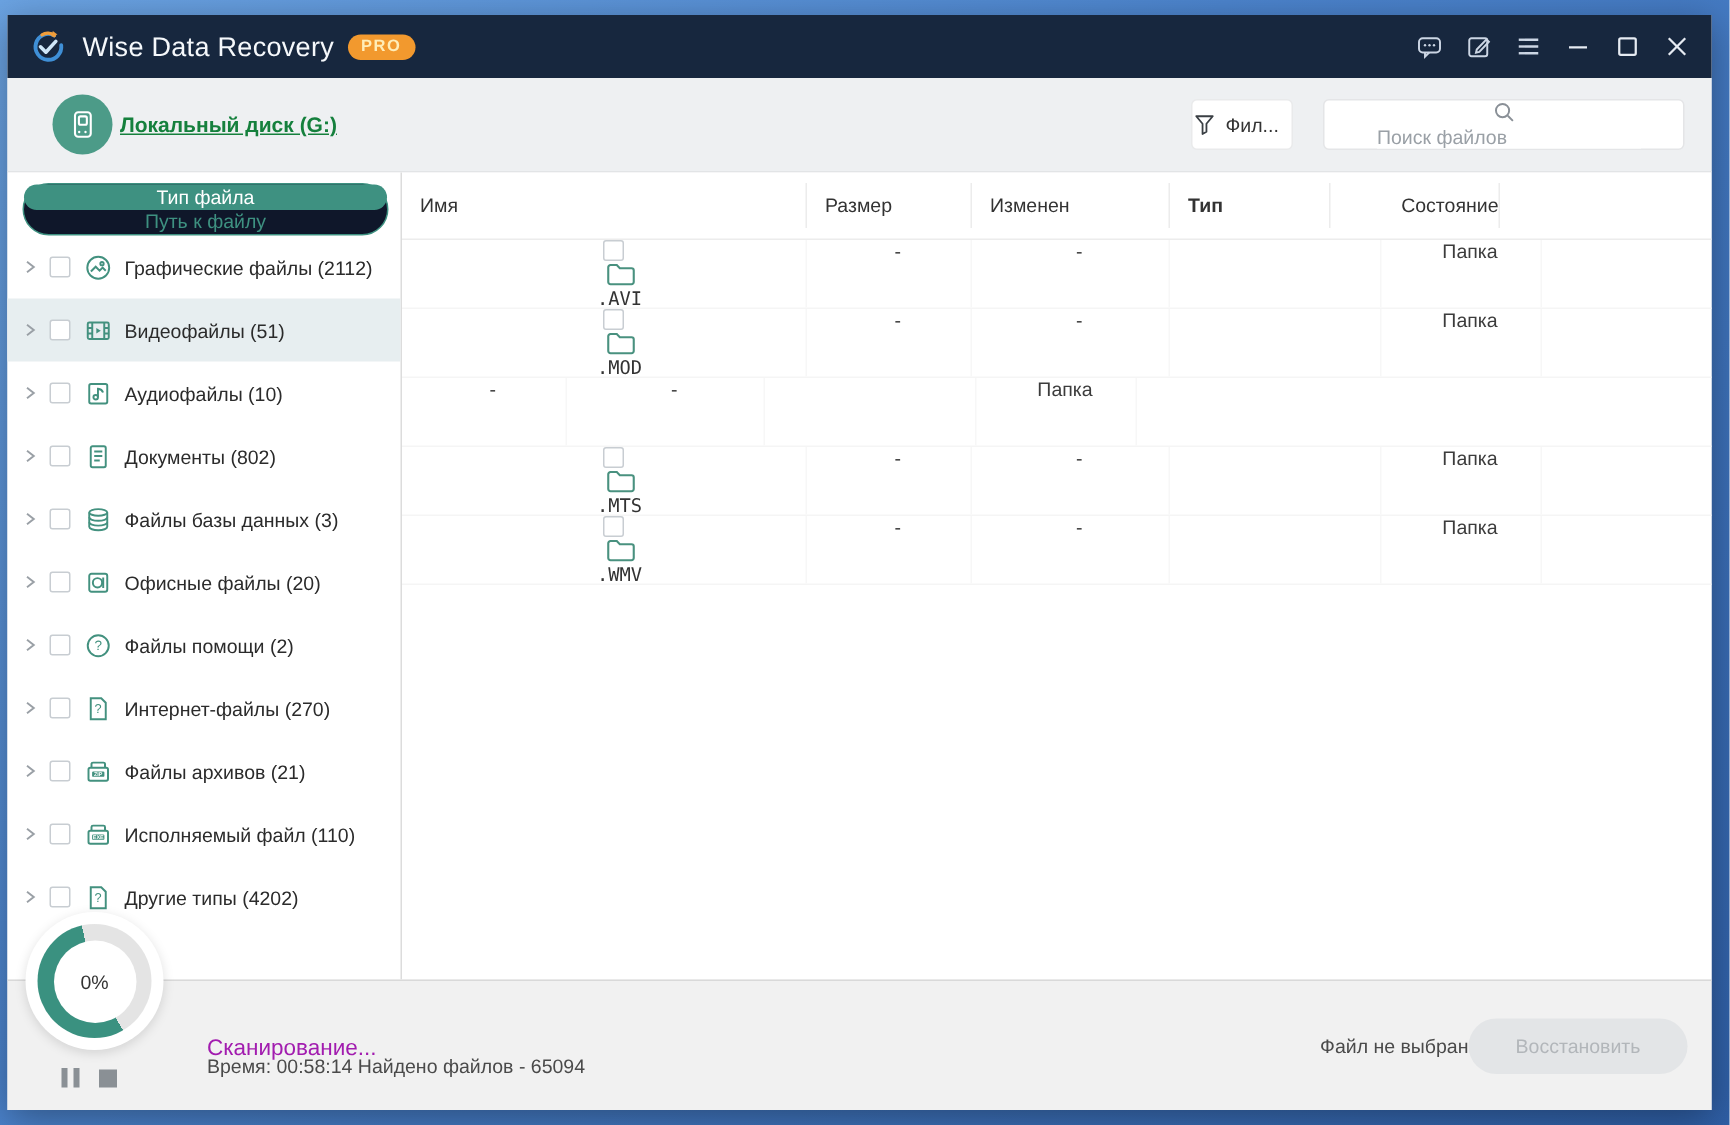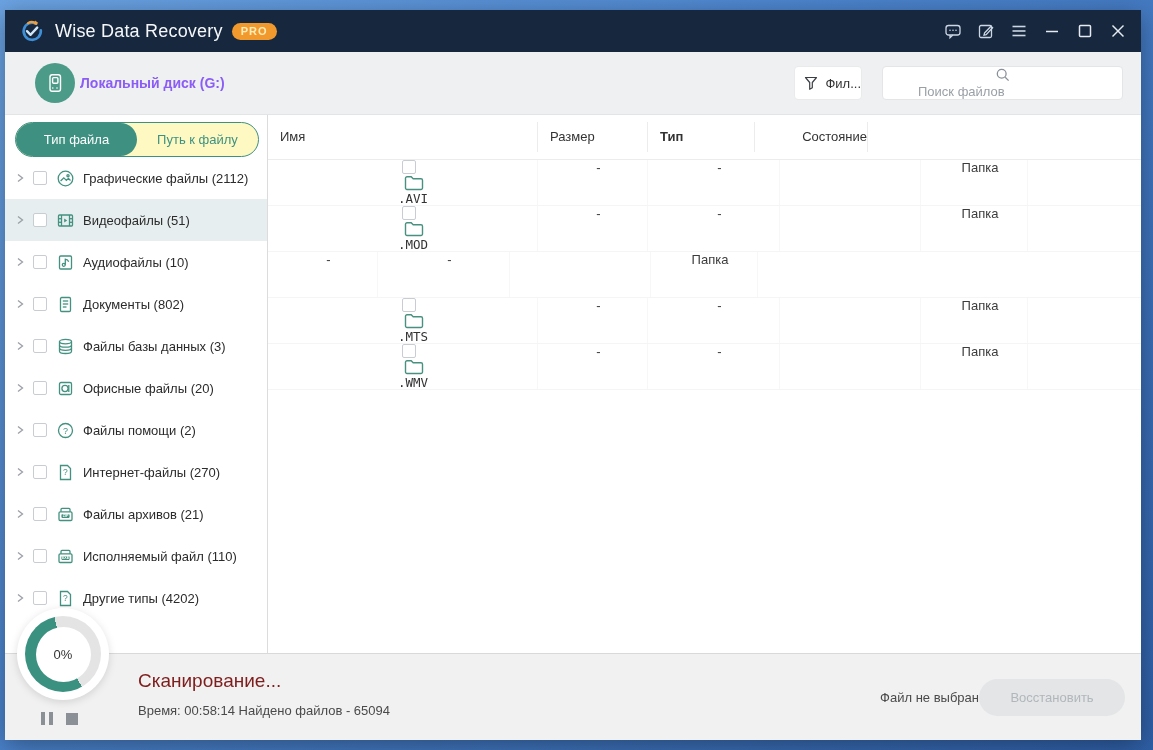--- a/index.html
+++ b/index.html
@@ -20,35 +20,35 @@
   .app-title { color:#f5f8fb; font-size:18px; margin-left:10px; letter-spacing:.2px; }
   .badge { margin-left:9px; background:#f2992e; color:#ffedb8; font-size:11px; font-weight:bold;
            padding:2px 9px 3px; border-radius:9px; letter-spacing:1px; }
   .tb-icons { margin-left:auto; display:flex; align-items:center; gap:15px; }
   .tb-btn { width:18px; height:18px; display:flex; align-items:center; justify-content:center; cursor:pointer; }
   
   .header { height:63px; background:#eef0f2; border-bottom:1px solid #e2e4e6; display:flex; align-items:center;
             padding:0 18px 0 30px; flex:0 0 auto; }
   .disk-circle { width:40px; height:40px; border-radius:50%; background:#4c9b88; display:flex;
                  align-items:center; justify-content:center; flex:0 0 auto; }
-  .disk-label { font-size:14px; font-weight:bold; color:#8b5cf6; margin-left:5px; }
+  .disk-label { font-size:14px; font-weight:bold; color:#15803d; margin-left:5px;text-decoration:underline; }
   .header-right { margin-left:auto; display:flex; align-items:center; gap:20px; }
   .filter-btn { width:68px; height:34px; background:#fff; border:1px solid #e9eaeb; border-radius:4px;
-                display:flex; align-items:center; justify-content:flex-end; gap:6px; font-size:13px; color:#333;
+                display:flex; align-items:center; justify-content:flex-start; gap:6px; font-size:13px; color:#333;
                 cursor:pointer; }
   .search-box { width:241px; height:34px; background:#fff; border:1px solid #e4e5e7; border-radius:4px;
                 display:flex; align-items:center; padding:0 10px;flex-direction:column; }
   .search-box input { border:none; outline:none; flex:1; font-size:13px; color:#333; margin-left:7px;
                       font-family:"Liberation Sans", sans-serif; }
   .search-box input::placeholder { color:#9aa0a6; }
   
   .content { flex:1 1 auto; display:flex; min-height:0; }
   .sidebar { width:263px; flex:0 0 auto; border-right:1px solid #dcdcdc; background:#fff; }
   .tabs { margin:7px 8px 0 10px; height:35px; border:1px solid #3e9181; border-radius:18px; display:flex;
-          background:#fef9c3; }
+          background:#0f172a;flex-direction:column; }
   .tab { flex:1; display:flex; align-items:center; justify-content:center; font-size:13px; color:#3e9181;
          border-radius:18px; cursor:pointer; }
   .tab.active { background:#3e9181; color:#fff; }
   .tree { margin-top:0; }
   .tree-item { height:42px; display:flex; align-items:center; padding-left:10px; cursor:pointer; }
   .tree-item.selected { background:#e7eef0; }
   .chev { width:10px; height:10px; display:flex; align-items:center; flex:0 0 auto; }
   .cb { width:14px; height:14px; border:1px solid #c8cdd2; border-radius:2px; background:#fff;
         margin-left:8px; flex:0 0 auto; }
   .ticon { width:19px; height:19px; margin-left:9px; flex:0 0 auto; display:flex; align-items:center; }
@@ -71,21 +71,21 @@
                    justify-content:center; }
   .ring { width:76px; height:76px; border-radius:50%;
           background:conic-gradient(#e4e4e4 0 150deg, #3a9180 150deg 347deg, #e4e4e4 347deg 360deg);
           display:flex; align-items:center; justify-content:center; }
   .ring-inner { width:55px; height:55px; border-radius:50%; background:#fff; display:flex; align-items:center;
                 justify-content:center; font-size:13px; color:#333; }
   .media-btns { position:absolute; left:36px; top:58px; display:flex; gap:13px; align-items:center; }
   .pause-btn { display:flex; gap:4px; cursor:pointer; }
   .pause-btn i { display:block; width:4px; height:13px; background:#8a9095; }
   .stop-btn { width:12px; height:12px; background:#8a9095; cursor:pointer; }
-  .scan-status { position:absolute; left:133px; top:16px; font-size:19px; color:#7f1d1d; }
+  .scan-status { position:absolute; left:133px; top:36px; font-size:15px; color:#a21caf; }
   .scan-time { position:absolute; left:133px; top:49px; font-size:13px; color:#4a4a4a; }
   .sb-right { position:absolute; right:16px; top:0; height:100%; display:flex; align-items:center; gap:0; }
   .sel-label { font-size:13px; color:#4a4a4a; }
   .restore-btn { width:146px; height:37px; border:none; border-radius:19px; background:#e3e5e7; color:#b2b6ba;
                  font-size:13px; font-family:"Liberation Sans", sans-serif; }
 </style>
 </head>
 <body>
 
 <div class="window">
@@ -363,20 +363,21 @@
             </span>
             <span class="tlabel">Другие типы (4202)</span>
           </div>
         </div>
     </div>
 
     <div class="main">
       <div class="thead">
           <div class="th" style="width: 270px;">Имя</div>
           <div class="th" style="width: 110px;">Размер</div>
+          <div class="th" style="width: 132px;">Изменен</div>
           <div class="th" style="width: 107px; font-weight: bold;">Тип</div>
           <div class="th" style="width: 113px; text-align: right;">Состояние</div>
         </div>
       <div id="tbody">
           <div class="trow">
             <div class="td name-cell" style="width:270px">
               <span class="cb"></span>
               <span class="ficon">
                 <svg width="20" height="17" viewBox="0 0 20 17" fill="none" stroke="#49917f" stroke-width="1.4">
                   <path d="M1.5 14 v-9.8 a1.5 1.5 0 0 1 1.5 -1.5 h4.2 l2 2.1 h7.8 a1.5 1.5 0 0 1 1.5 1.5 v7.7 a1.5 1.5 0 0 1 -1.5 1.5 h-14 a1.5 1.5 0 0 1 -1.5 -1.5 z"></path>

